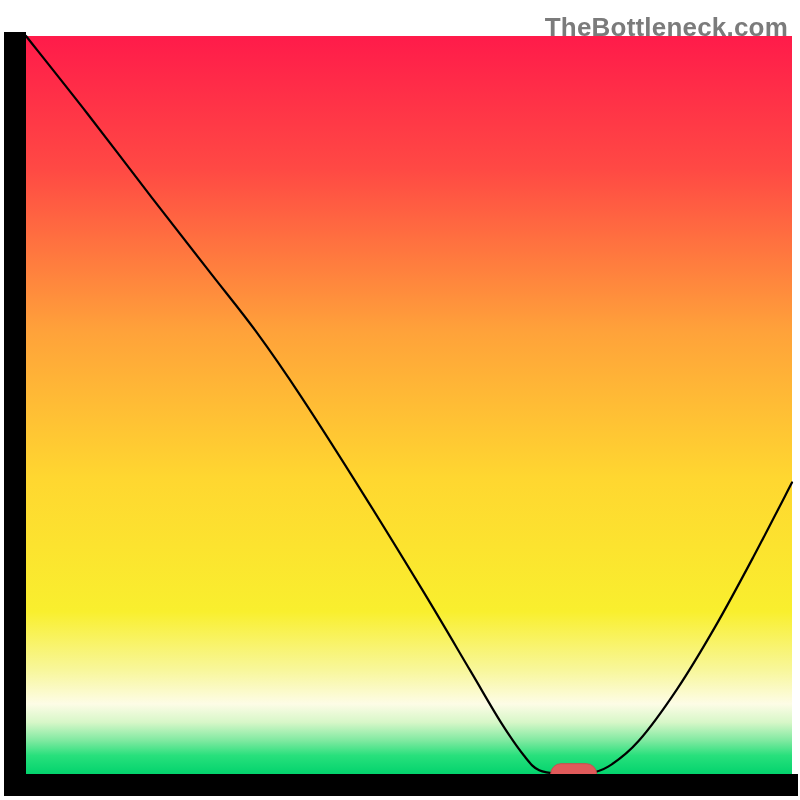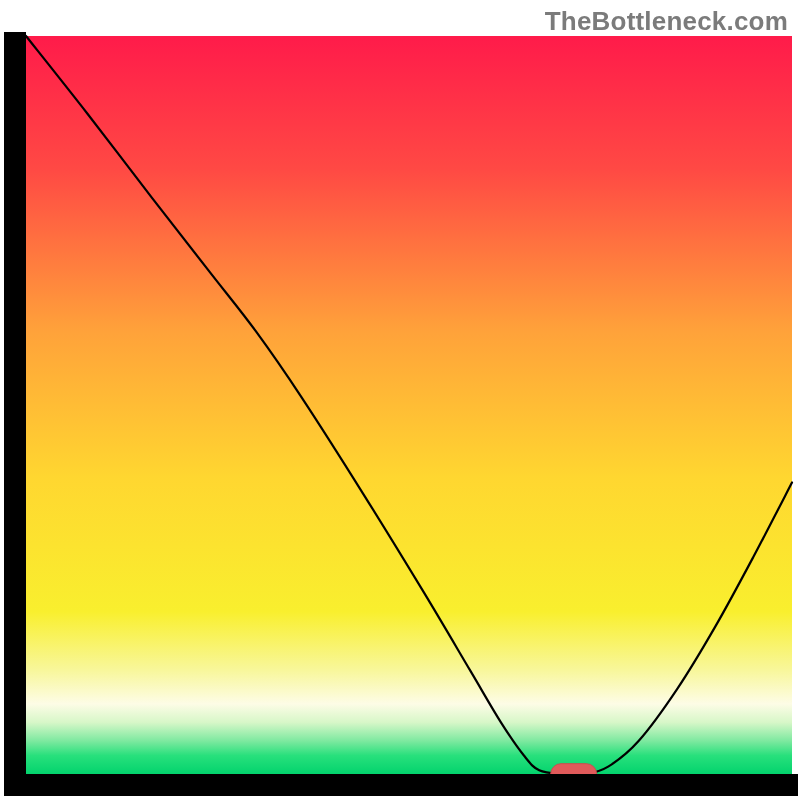--- a/index.html
+++ b/index.html
@@ -11,21 +11,21 @@
     background: #fff;
     font-family: Arial, Helvetica, sans-serif;
   }
   .stage {
     position: relative;
     width: 800px;
     height: 800px;
   }
   .watermark {
     position: absolute;
-    top: 6px;
+    top: 12px;
     right: 12px;
     font-size: 26px;
     font-weight: 600;
     color: #7b7b7b;
     letter-spacing: 0.2px;
     user-select: none;
   }
   svg {
     position: absolute;
     top: 0;

